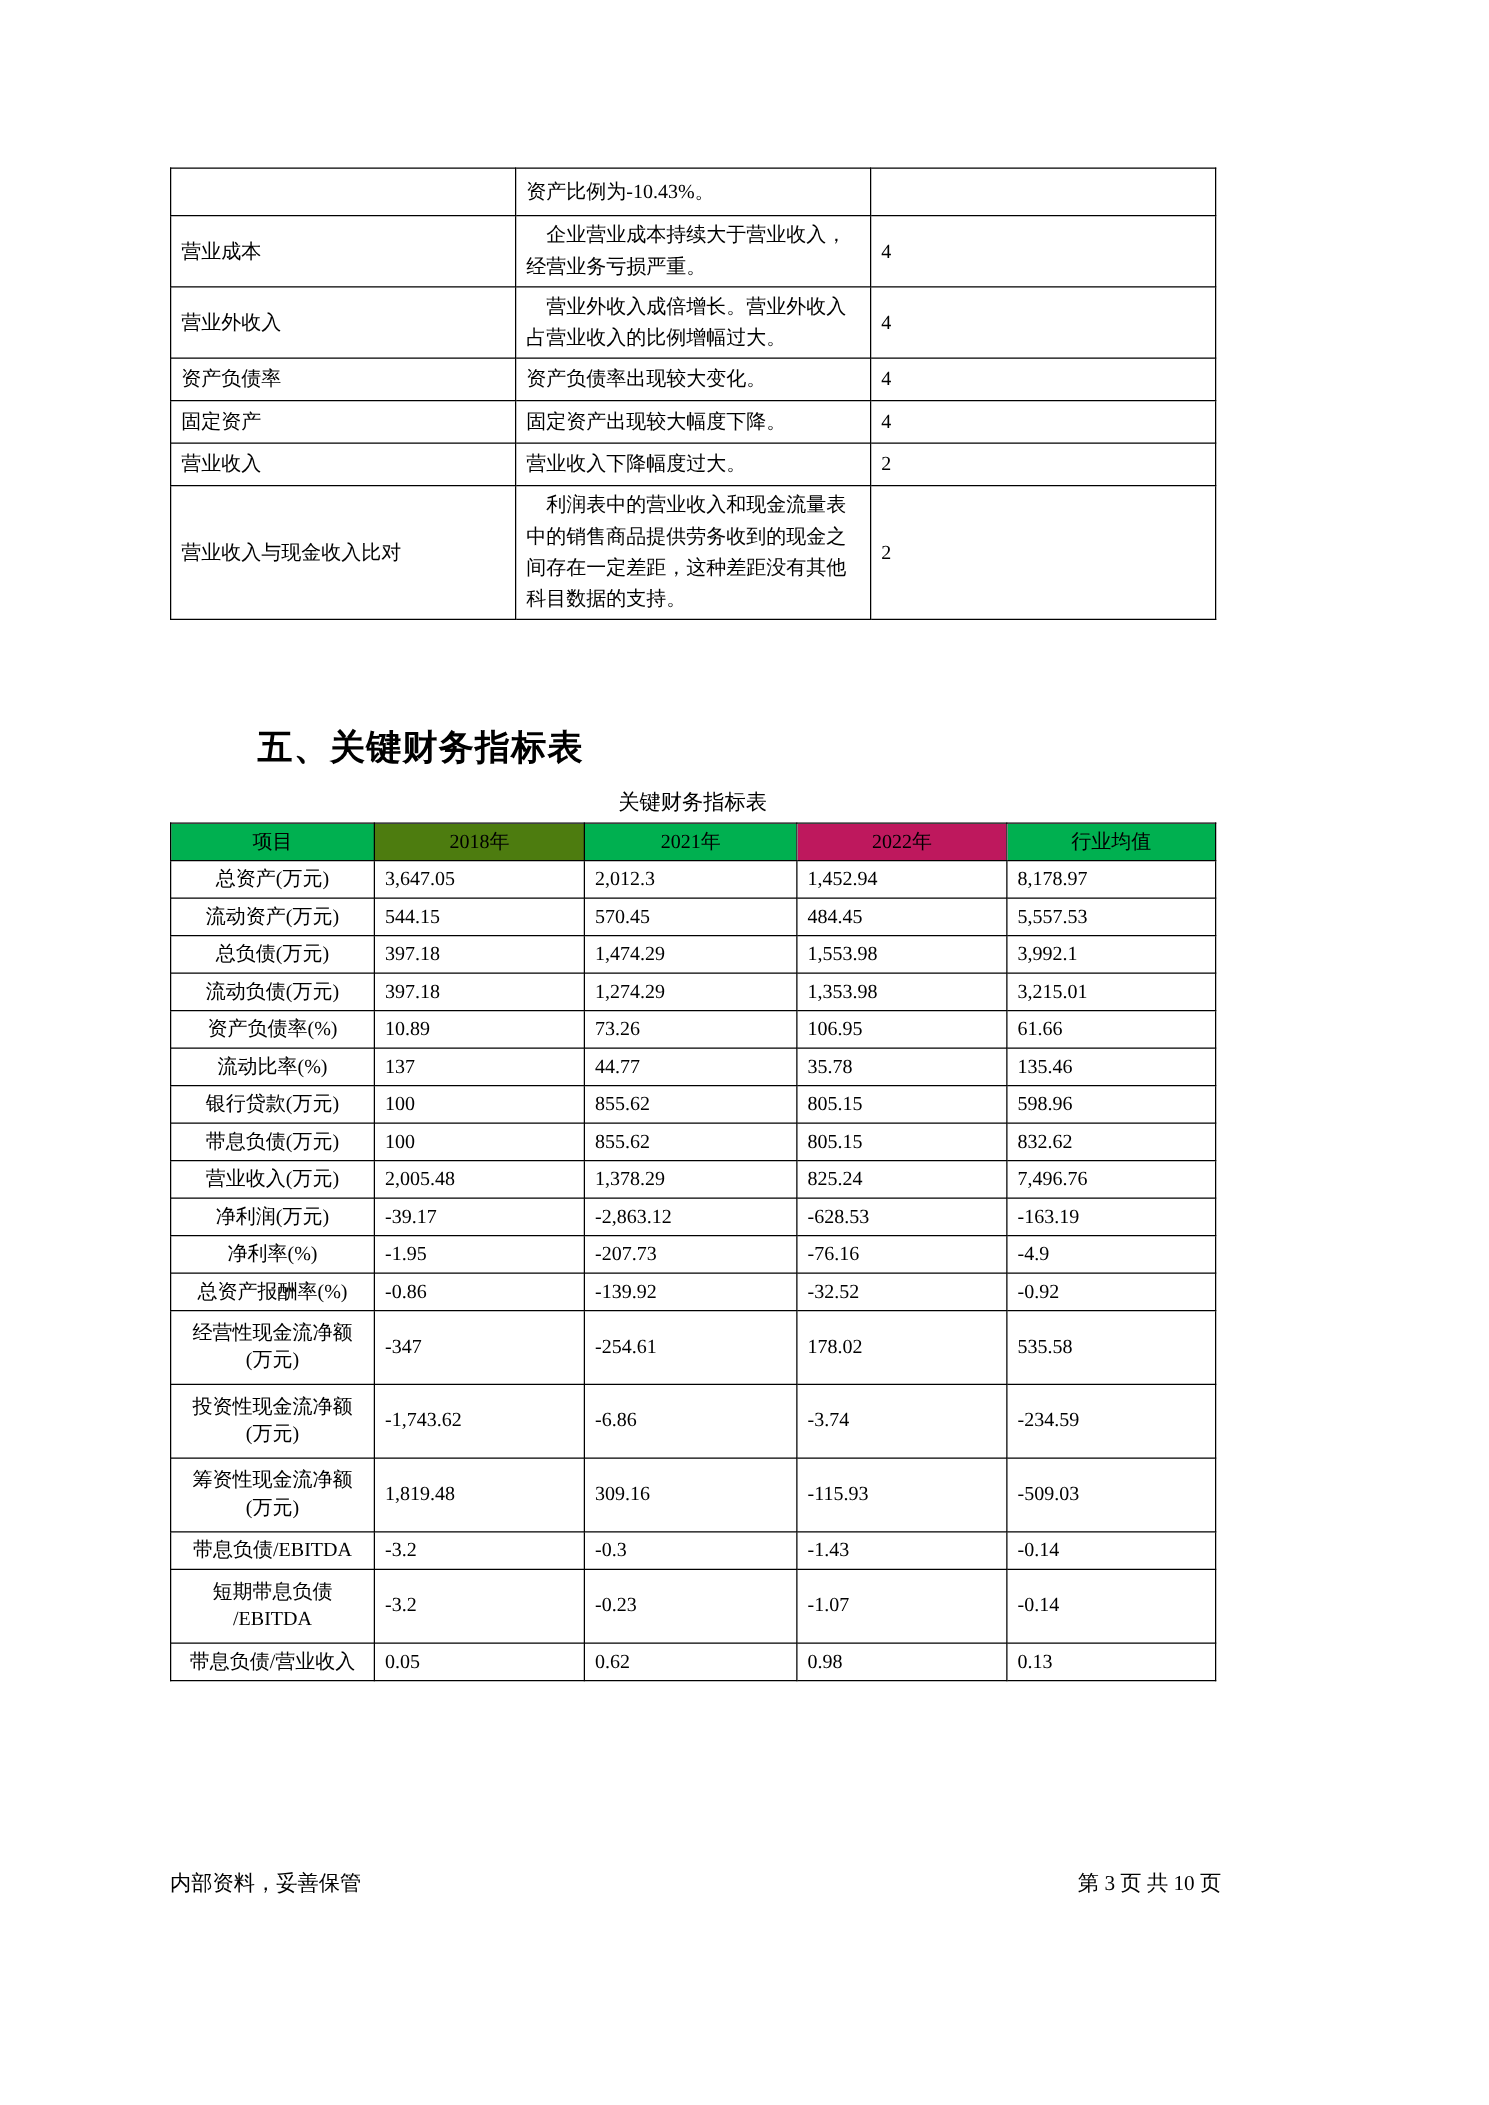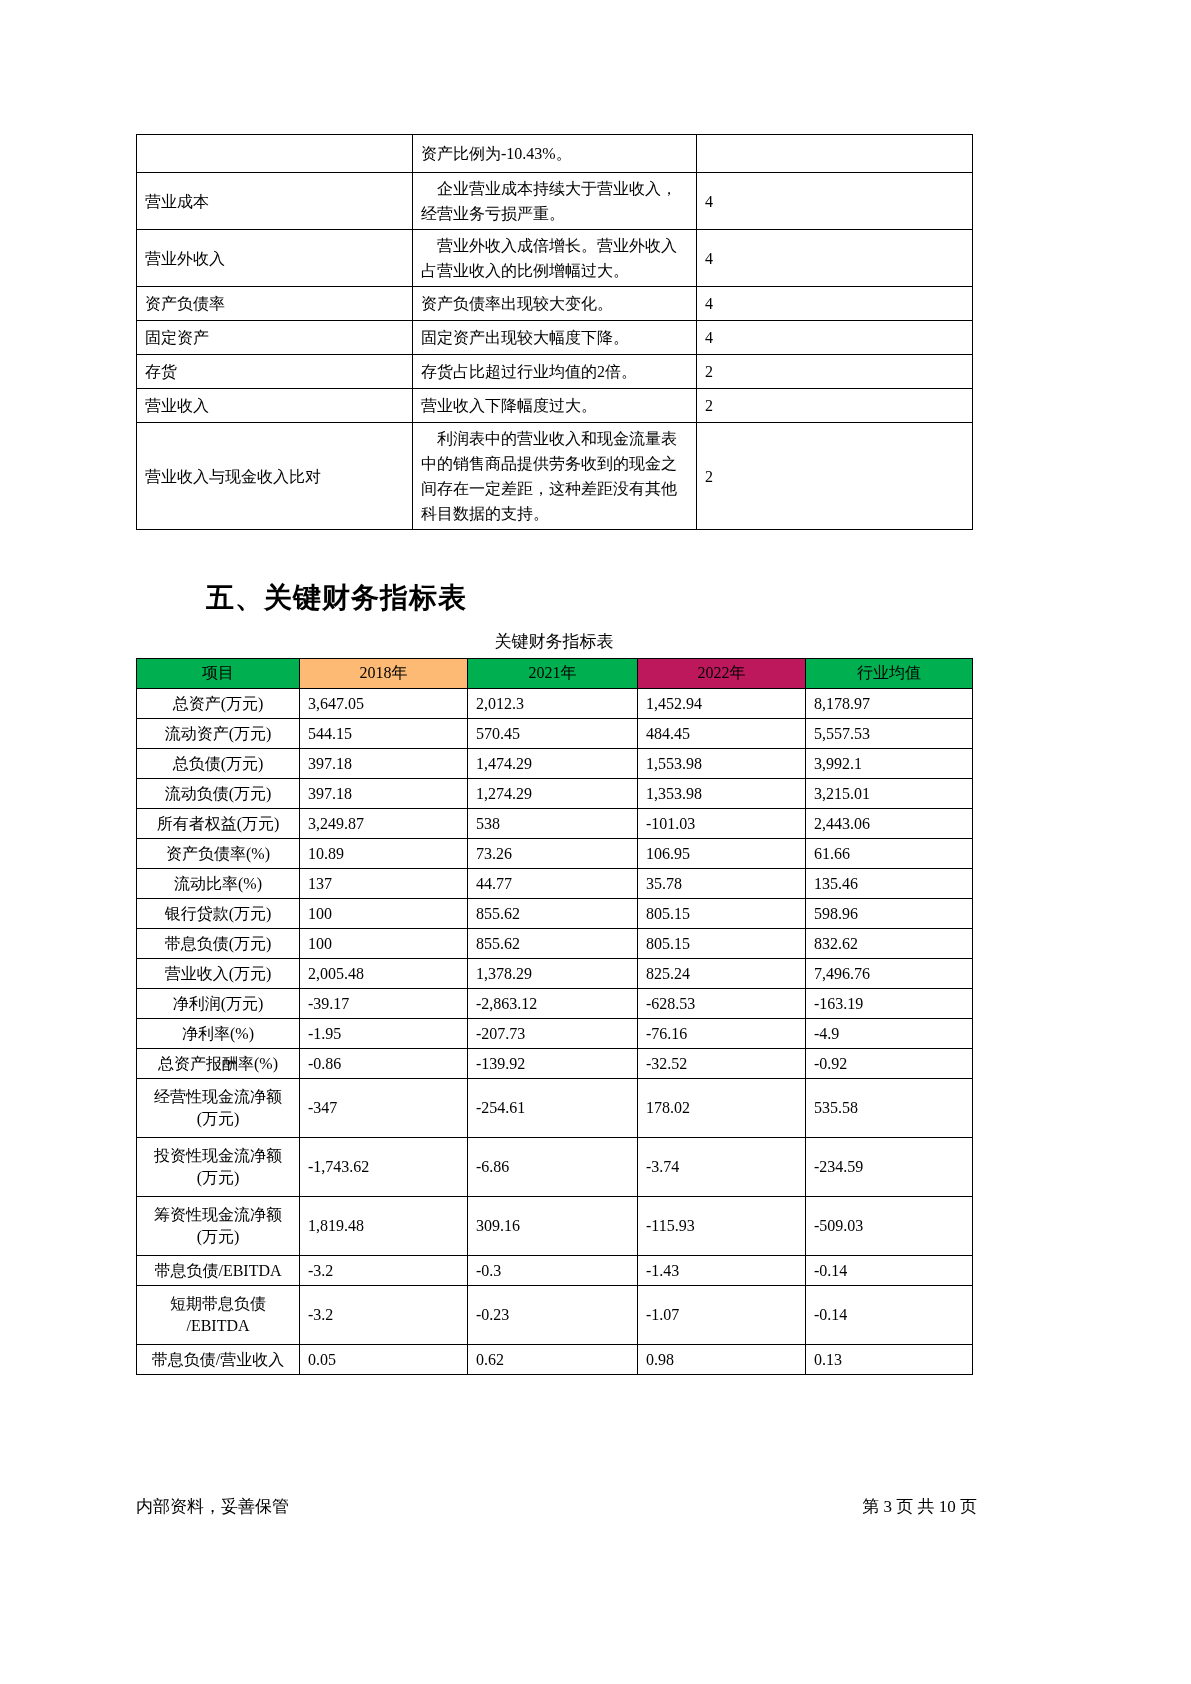--- a/index.html
+++ b/index.html
@@ -114,25 +114,20 @@
           <td class="item">资产负债率</td>
           <td class="desc">资产负债率出现较大变化。</td>
           <td class="score">4</td>
         </tr>
         <tr style="height: 34px;">
           <td class="item">固定资产</td>
           <td class="desc">固定资产出现较大幅度下降。</td>
           <td class="score">4</td>
         </tr>
         <tr style="height: 34px;">
-          <td class="item">存货</td>
-          <td class="desc">存货占比超过行业均值的2倍。</td>
-          <td class="score">2</td>
-        </tr>
-        <tr style="height: 34px;">
           <td class="item">营业收入</td>
           <td class="desc">营业收入下降幅度过大。</td>
           <td class="score">2</td>
         </tr>
         <tr style="height: 106px;">
           <td class="item">营业收入与现金收入比对</td>
           <td class="desc indent">利润表中的营业收入和现金流量表中的销售商品提供劳务收到的现金之间存在一定差距，这种差距没有其他科目数据的支持。</td>
           <td class="score">2</td>
         </tr>
       </tbody>
@@ -146,21 +141,21 @@
     <colgroup>
       <col style="width:163px">
       <col style="width:168px">
       <col style="width:170px">
       <col style="width:168px">
       <col style="width:167px">
     </colgroup>
     <thead>
       <tr id="indicator-head">
           <th style="background: rgb(0, 176, 80);">项目</th>
-          <th style="background: #fdba74;">2018年</th>
+          <th style="background: #4d7c0f;">2018年</th>
           <th style="background: rgb(0, 176, 80);">2021年</th>
           <th style="background: #be185d;">2022年</th>
           <th style="background: rgb(0, 176, 80);">行业均值</th>
         </tr>
     </thead>
     <tbody id="indicator-body">
         <tr class="single">
           <td class="label">总资产(万元)</td>
           <td class="value">3,647.05</td>
           <td class="value">2,012.3</td>
@@ -180,27 +175,20 @@
           <td class="value">1,474.29</td>
           <td class="value">1,553.98</td>
           <td class="value">3,992.1</td>
         </tr>
         <tr class="single">
           <td class="label">流动负债(万元)</td>
           <td class="value">397.18</td>
           <td class="value">1,274.29</td>
           <td class="value">1,353.98</td>
           <td class="value">3,215.01</td>
-        </tr>
-        <tr class="single">
-          <td class="label">所有者权益(万元)</td>
-          <td class="value">3,249.87</td>
-          <td class="value">538</td>
-          <td class="value">-101.03</td>
-          <td class="value">2,443.06</td>
         </tr>
         <tr class="single">
           <td class="label">资产负债率(%)</td>
           <td class="value">10.89</td>
           <td class="value">73.26</td>
           <td class="value">106.95</td>
           <td class="value">61.66</td>
         </tr>
         <tr class="single">
           <td class="label">流动比率(%)</td>

